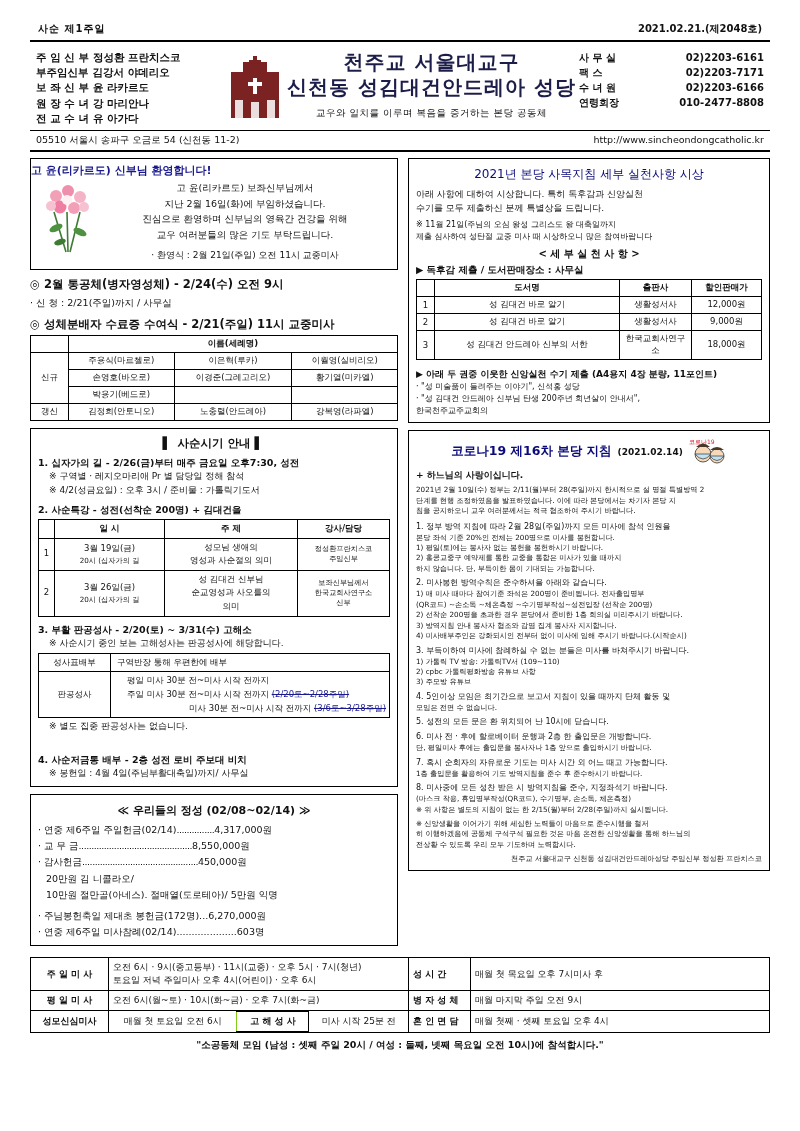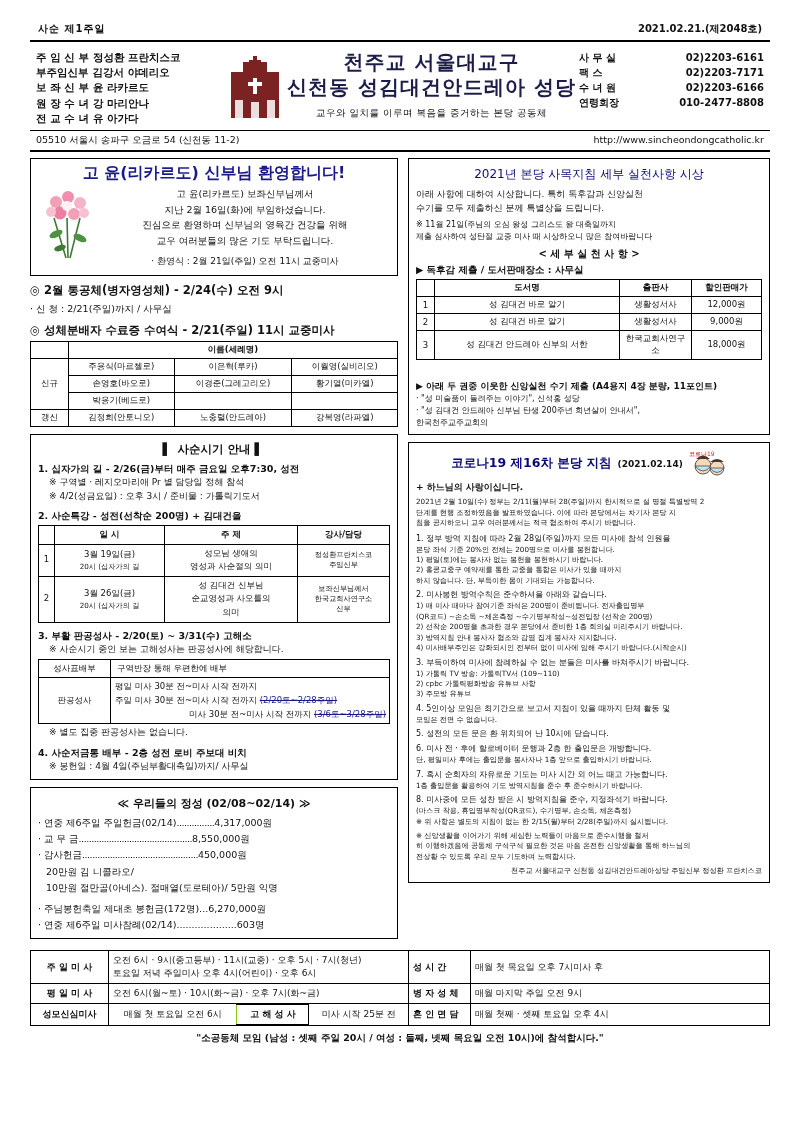--- a/index.html
+++ b/index.html
@@ -41,21 +41,21 @@
 
   
   .cols { display: flex; gap: 10px; margin-top: 6px; }
   .col { width: 50%; }
   .col.left { width: 368px; }
   .col.right { width: 362px; }
 
   .box { border: 1px solid #000; margin-bottom: 7px; padding: 5px 7px; }
 
   .welcome { border: 1px solid #000; padding: 0; margin-bottom: 7px; position: relative;}
-  .welcome .hdr { font-size: 16px; font-weight: bold; color: #1a1a8c; text-align: center; padding: 4px 0 2px 0; }
+  .welcome .hdr { font-size: 11px; font-weight: bold; color: #1a1a8c; padding: 4px 0 2px 0; }
   .welcome .body { display: flex; padding: 0 6px 6px 6px; }
   .welcome .flower { width: 62px; display:flex; align-items:flex-start; justify-content:center; padding-top:2px;}
   .welcome .txt { flex: 1; font-size: 9.5px; line-height: 1.65; text-align: center;}
   .welcome .txt .last { margin-top: 5px; font-size: 9px; }
 
   h3.sec { font-size: 11.5px; font-weight: bold; margin: 3px 0 3px 0; }
   .li { font-size: 9.5px; line-height: 1.6; }
 
   table.grid { border-collapse: collapse; width: 100%; font-size: 8.5px; }
   table.grid th, table.grid td { border: 1px solid #000; padding: 2px 3px; text-align: center; vertical-align: middle; }
@@ -286,32 +286,32 @@
           <div class="n">3. 부활 판공성사 - 2/20(토) ~ 3/31(수) 고해소</div>
           <div class="sub">※ 사순시기 중인 보는 고해성사는 판공성사에 해당합니다.</div>
           <table class="grid" style="margin-top:2px">
             <tbody>
                 <tr>
               <td style="width:72px">성사표배부</td>
               <td style="text-align:left;padding-left:6px">구역반장 통해 우편한에 배부</td>
             </tr>
             <tr>
               <td>판공성사</td>
-              <td style="text-align:left;padding-left:4px">
+              <td style="text-align:left;padding-left:16px">
                 <div>평일 미사 30분 전~미사 시작 전까지</div>
                 <div>주일 미사 30분 전~미사 시작 전까지 <span class="strike blue">(2/20토~2/28주일)</span></div>
                 <div style="text-align:right">미사 30분 전~미사 시작 전까지 <span class="strike blue">(3/6토~3/28주일)</span></div>
               </td>
             </tr>
           </tbody>
             </table>
           <div class="sub" style="margin-top:2px">※ 별도 집중 판공성사는 없습니다.</div>
         </div>
 
-        <div class="numlist" style="margin-top:5px">
+        <div class="numlist" style="margin-top:18px">
           <div class="n">4. 사순저금통 배부 - 2층 성전 로비 주보대 비치</div>
           <div class="sub">※ 봉헌일 : 4월 4일(주님부활대축일)까지/ 사무실</div>
         </div>
       </div>
 
       <div class="box">
         <div class="offer-title">≪ 우리들의 정성 (02/08~02/14) ≫</div>
         <div class="dotline">
           <span>· 연중 제6주일 주일헌금(02/14)</span><span class="dots">...............</span><span>4,317,000원</span>
         </div>
@@ -362,21 +362,21 @@
             <td>9,000원</td>
           </tr>
           <tr>
             <td>3</td>
             <td>성 김대건 안드레아 신부의 서한</td>
             <td>한국교회사연구소</td>
             <td>18,000원</td>
           </tr>
         </tbody>
           </table>
-        <div style="font-weight:bold;font-size:9px;margin-top:20px">▶ 아래 두 권중 이웃한 신앙실천 수기 제출 (A4용지 4장 분량, 11포인트)</div>
+        <div style="font-weight:bold;font-size:9px;margin-top:8px">▶ 아래 두 권중 이웃한 신앙실천 수기 제출 (A4용지 4장 분량, 11포인트)</div>
         <div class="tiny">· "성 미술품이 들려주는 이야기", 신석홍 성당</div>
         <div class="tiny">· "성 김대건 안드레아 신부님 탄생 200주년 희년살이 안내서",</div>
         <div class="tiny">  한국천주교주교회의</div>
       </div>
 
       <div class="box">
         <div class="corona-hdr">
           <span class="t">코로나19 제16차 본당 지침</span>
           <span style="font-size:9px;font-weight:bold">(2021.02.14)</span>
           <span>

